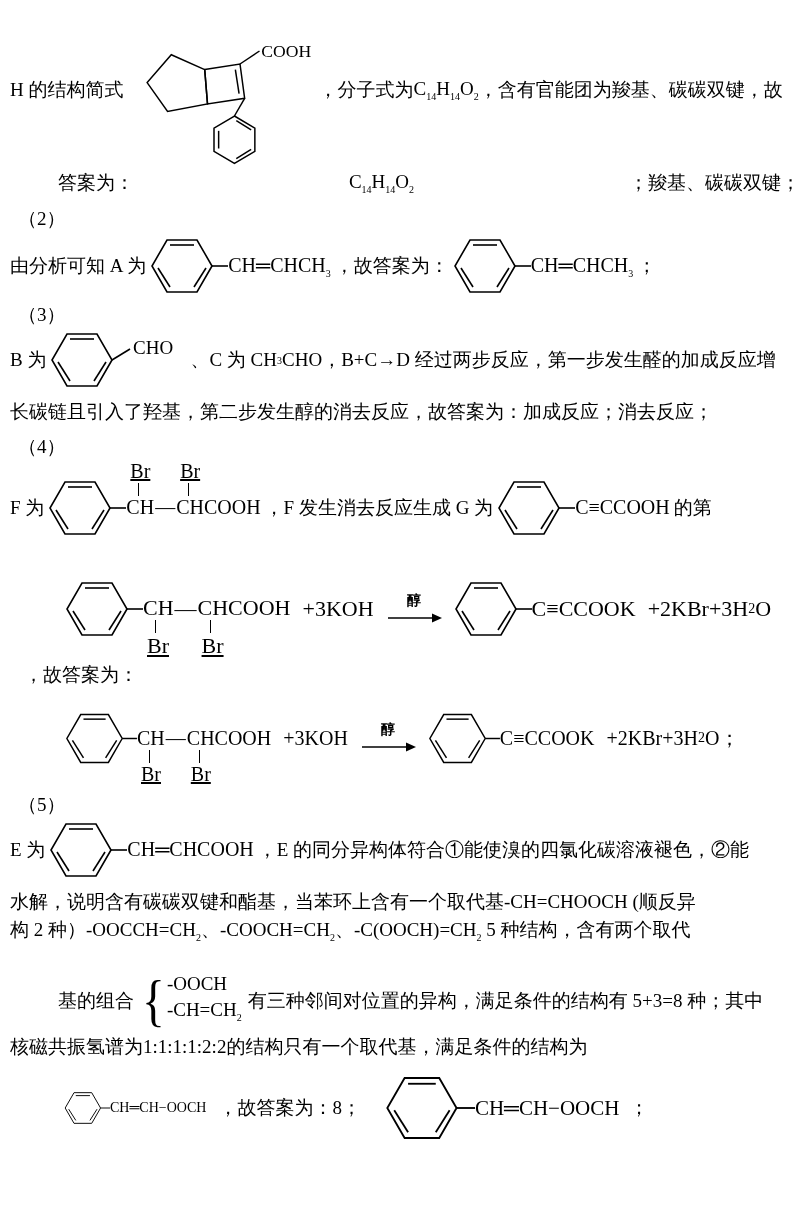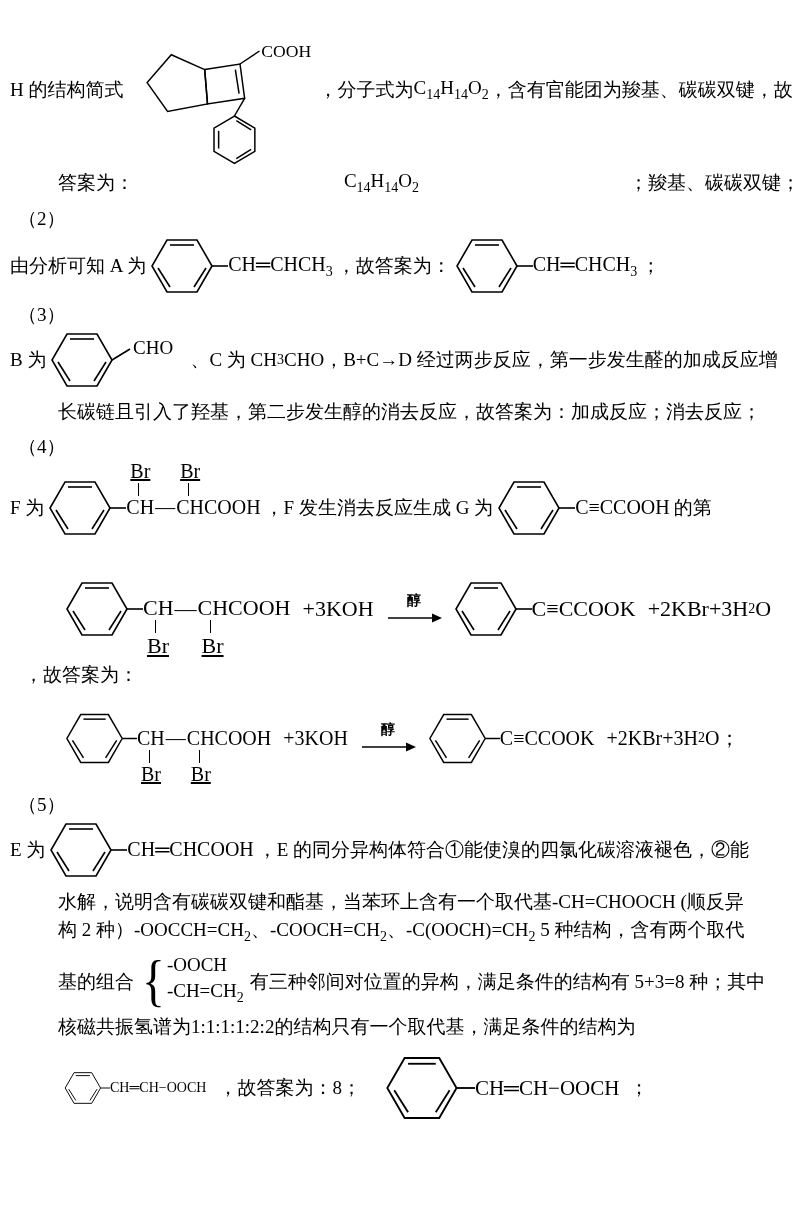--- a/index.html
+++ b/index.html
@@ -2,42 +2,42 @@
 <html><head>
 <meta charset="utf-8">
 <style>
   html,body{margin:0;padding:0;background:#fff;}
   .page{position:relative;width:800px;height:1231px;box-sizing:border-box;
         padding:8px 0 0 10px;overflow:hidden;background:#ffffff;color:#000;
         font-family:"Liberation Serif","DejaVu Serif",serif;}
   .row{display:flex;align-items:center;white-space:nowrap;flex-wrap:nowrap;}
   .t{font-size:19px;}
   .secnum{font-size:19px;margin-left:4px;}
-  .sb{font-size:14px;}
+  .sb{font-size:10px;}
   .sb2{font-size:14px;}
   .f20{font-size:20px;}
   .e22{font-size:22px;}
   .e20{font-size:20px;}
   .f14{font-size:14px;}
   .f21{font-size:21px;}
   .sp{margin-left:12px;}
   .st{display:inline-flex;align-items:center;margin:0 4px;}
   svg.chem path, svg.chem line{stroke:#000;stroke-width:1.6;fill:none;}
   svg.chem text{fill:#000;stroke:none;font-family:"Liberation Serif","DejaVu Serif",serif;}
   svg.chem .fillshape{fill:#000;stroke:none;}
   .atom{display:inline-flex;flex-direction:column;align-items:flex-start;line-height:1.15;}
   .atom.top{padding-bottom:36px;}
   .atom.bot{padding-top:36px;}
   .vl{width:0;border-left:1.6px solid #000;height:13px;margin-left:12px;}
   .brt{margin-left:4px;text-decoration:underline;}
   .bond{margin:0 1px;}
   .brace{display:inline-flex;align-items:center;margin:0 6px;}
   .bchar{font-size:56px;font-weight:400;line-height:0.95;transform:scaleX(0.85);}
   .bcol{display:inline-flex;flex-direction:column;font-size:19px;line-height:26px;}
-  .para{font-size:19px;line-height:28px;margin-left:48px;white-space:nowrap;}
+  .para{font-size:19px;line-height:28px;white-space:nowrap;}
 </style>
 </head>
 <body>
 
 <div class="page">
 
   <div class="row" style="margin-top:4px;">
     <span class="t">H 的结构简式</span>
     <svg class="chem" width="195" height="156" viewBox="0 0 210 168">
       <path d="M88 62 L52 46 L26 76 L48 107 L91 99 Z"></path>
@@ -240,21 +240,21 @@
           <line x1="20" y1="53" x2="8" y2="34"></line>
           <line x1="20" y1="11" x2="44" y2="11"></line>
         <line x1="62" y1="32" x2="78" y2="32"></line>
       </svg>
       <span class="f20">CH═CHCOOH</span>
     </span>
     <span class="t">，E 的同分异构体符合①能使溴的四氯化碳溶液褪色，②能</span>
   </div>
   <div class="para" style="margin-top:6px;">水解，说明含有碳碳双键和酯基，当苯环上含有一个取代基-CH=CHOOCH (顺反异</div>
   <div class="para"><span>构 2 种）-OOCCH=CH</span><sub class="sb">2</sub><span>、-COOCH=CH</span><sub class="sb">2</sub><span>、-C(OOCH)=CH</span><sub class="sb">2</sub><span> 5 种结构，含有两个取代</span></div>
-  <div class="row" style="margin:2px 0 0 48px;">
+  <div class="row" style="margin:20px 0 0 48px;">
     <span class="t">基的组合</span>
     <span class="brace">
       <span class="bchar">{</span>
       <span class="bcol">
         <span>-OOCH</span>
         <span><span>-CH=CH</span><sub class="sb">2</sub></span>
       </span>
     </span>
     <span class="t">有三种邻间对位置的异构，满足条件的结构有 5+3=8 种；其中</span>
   </div>

